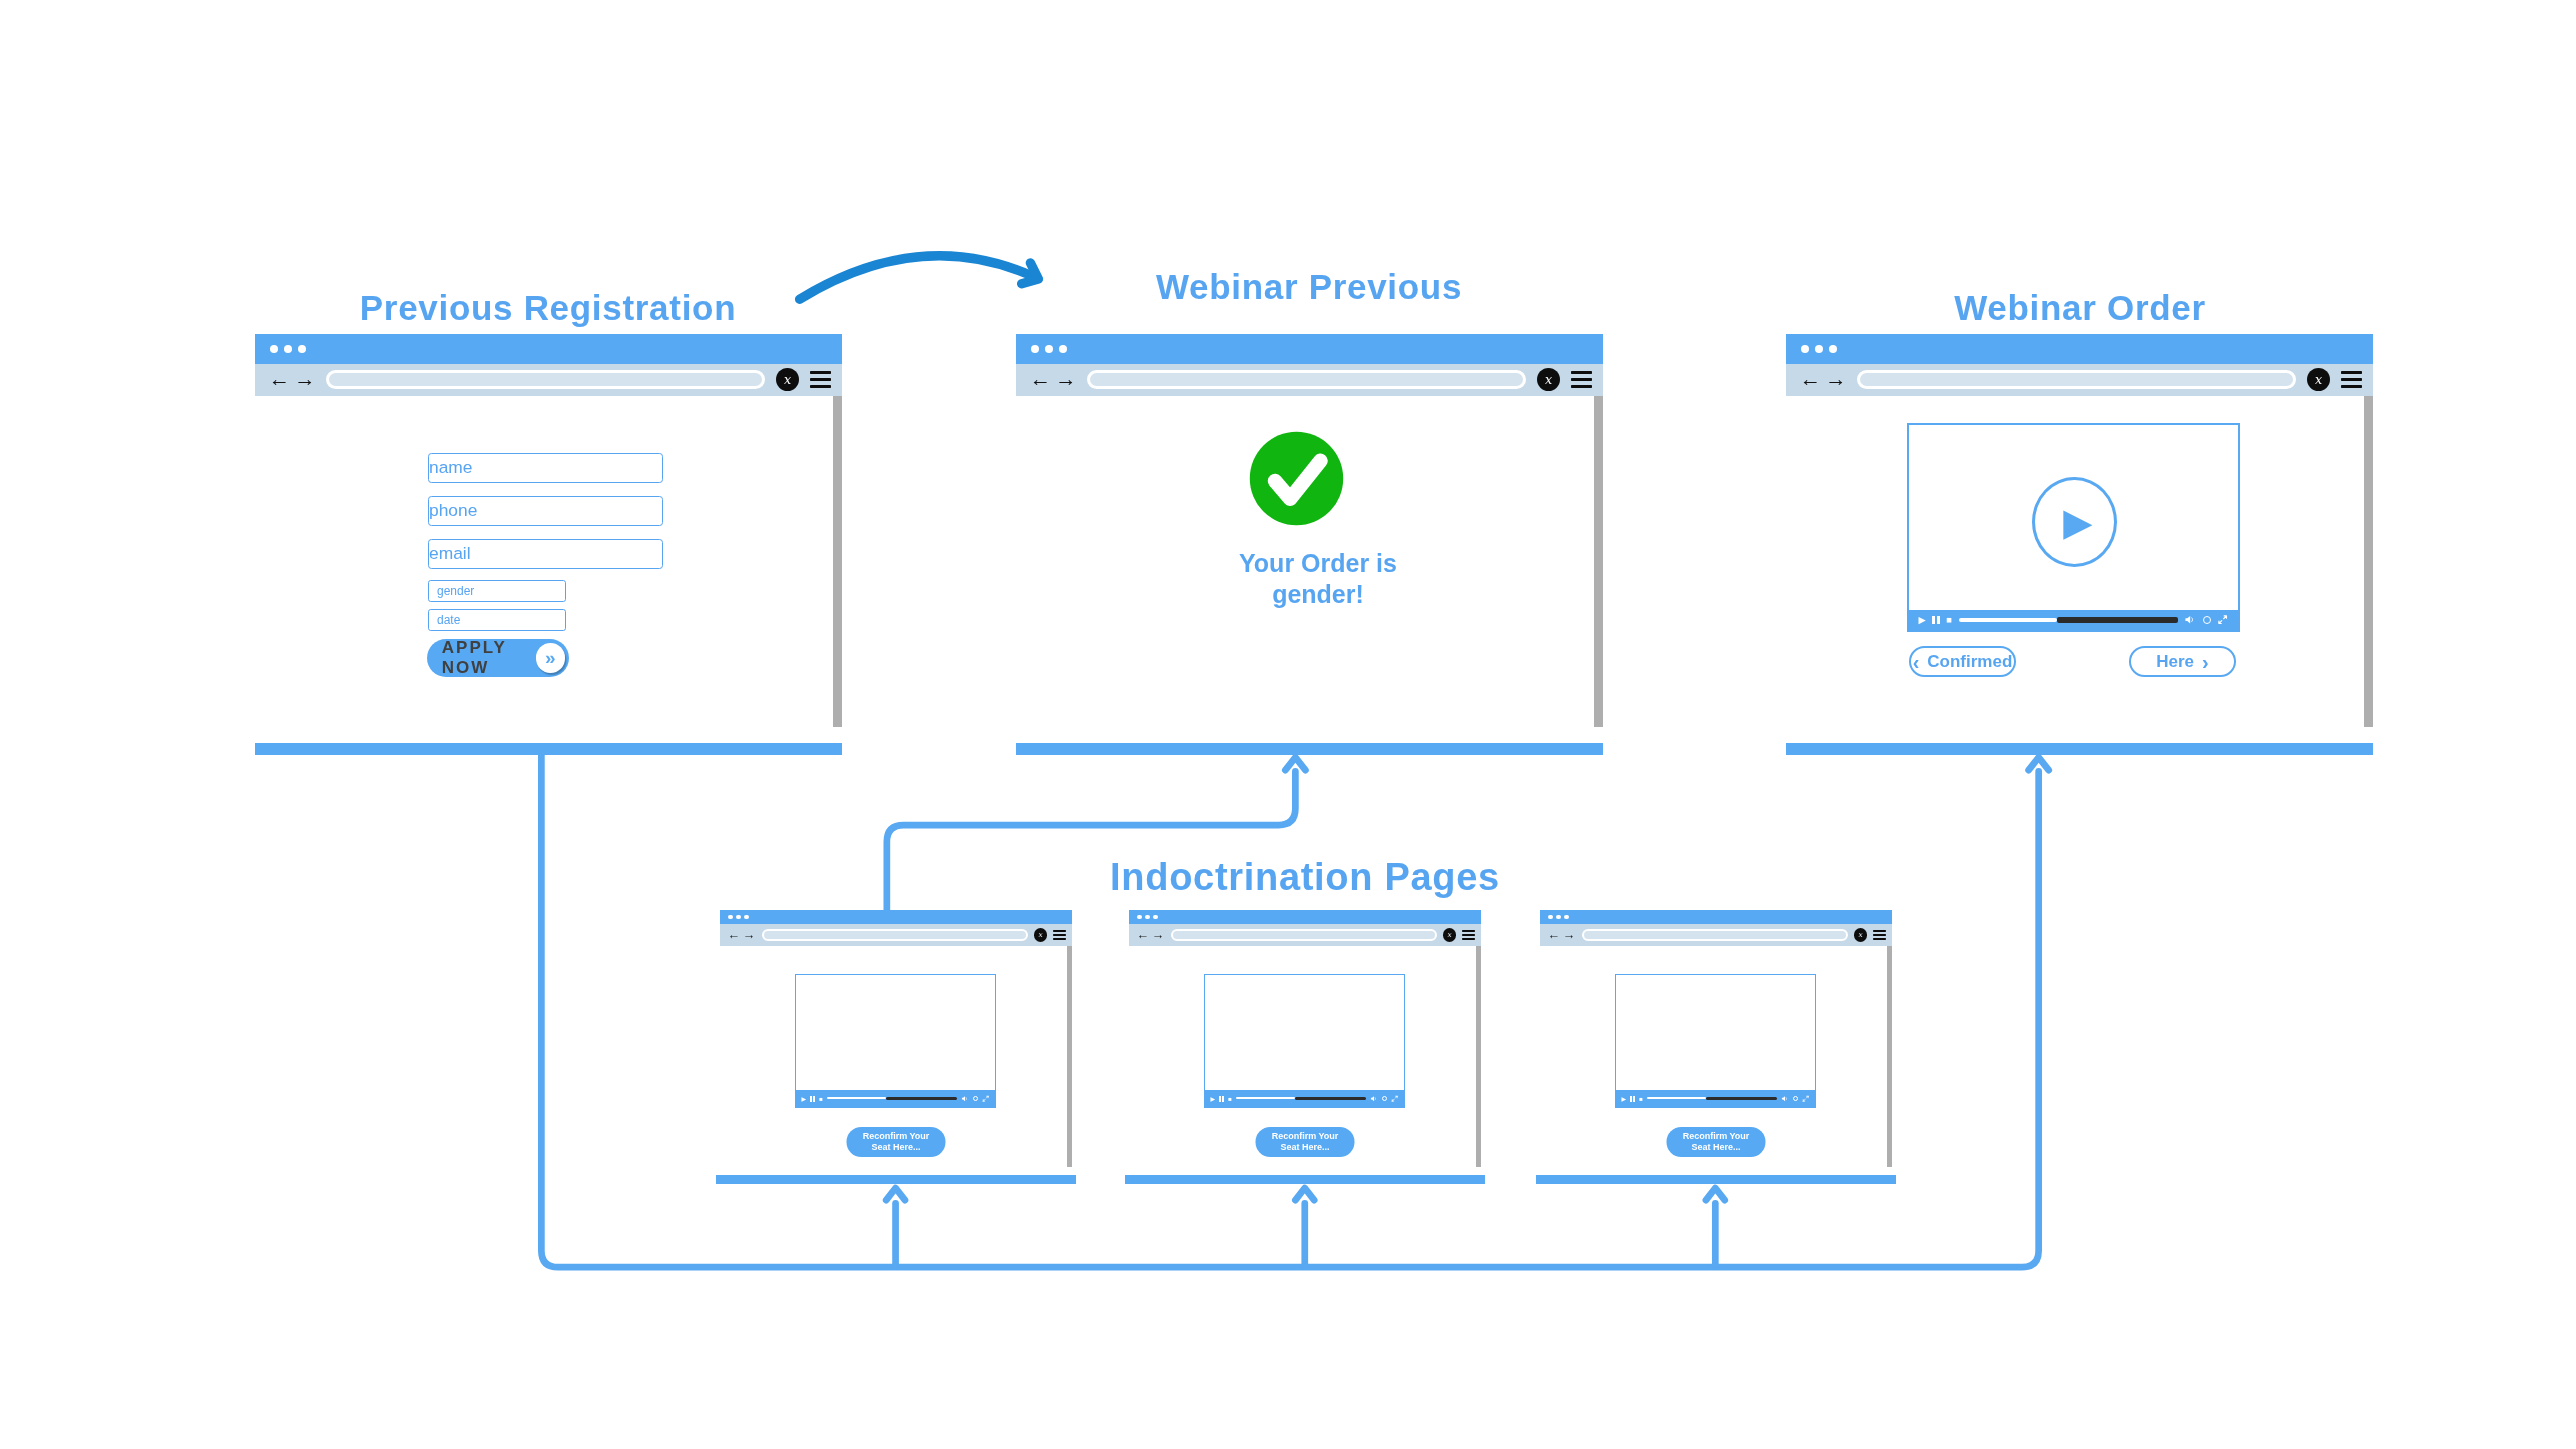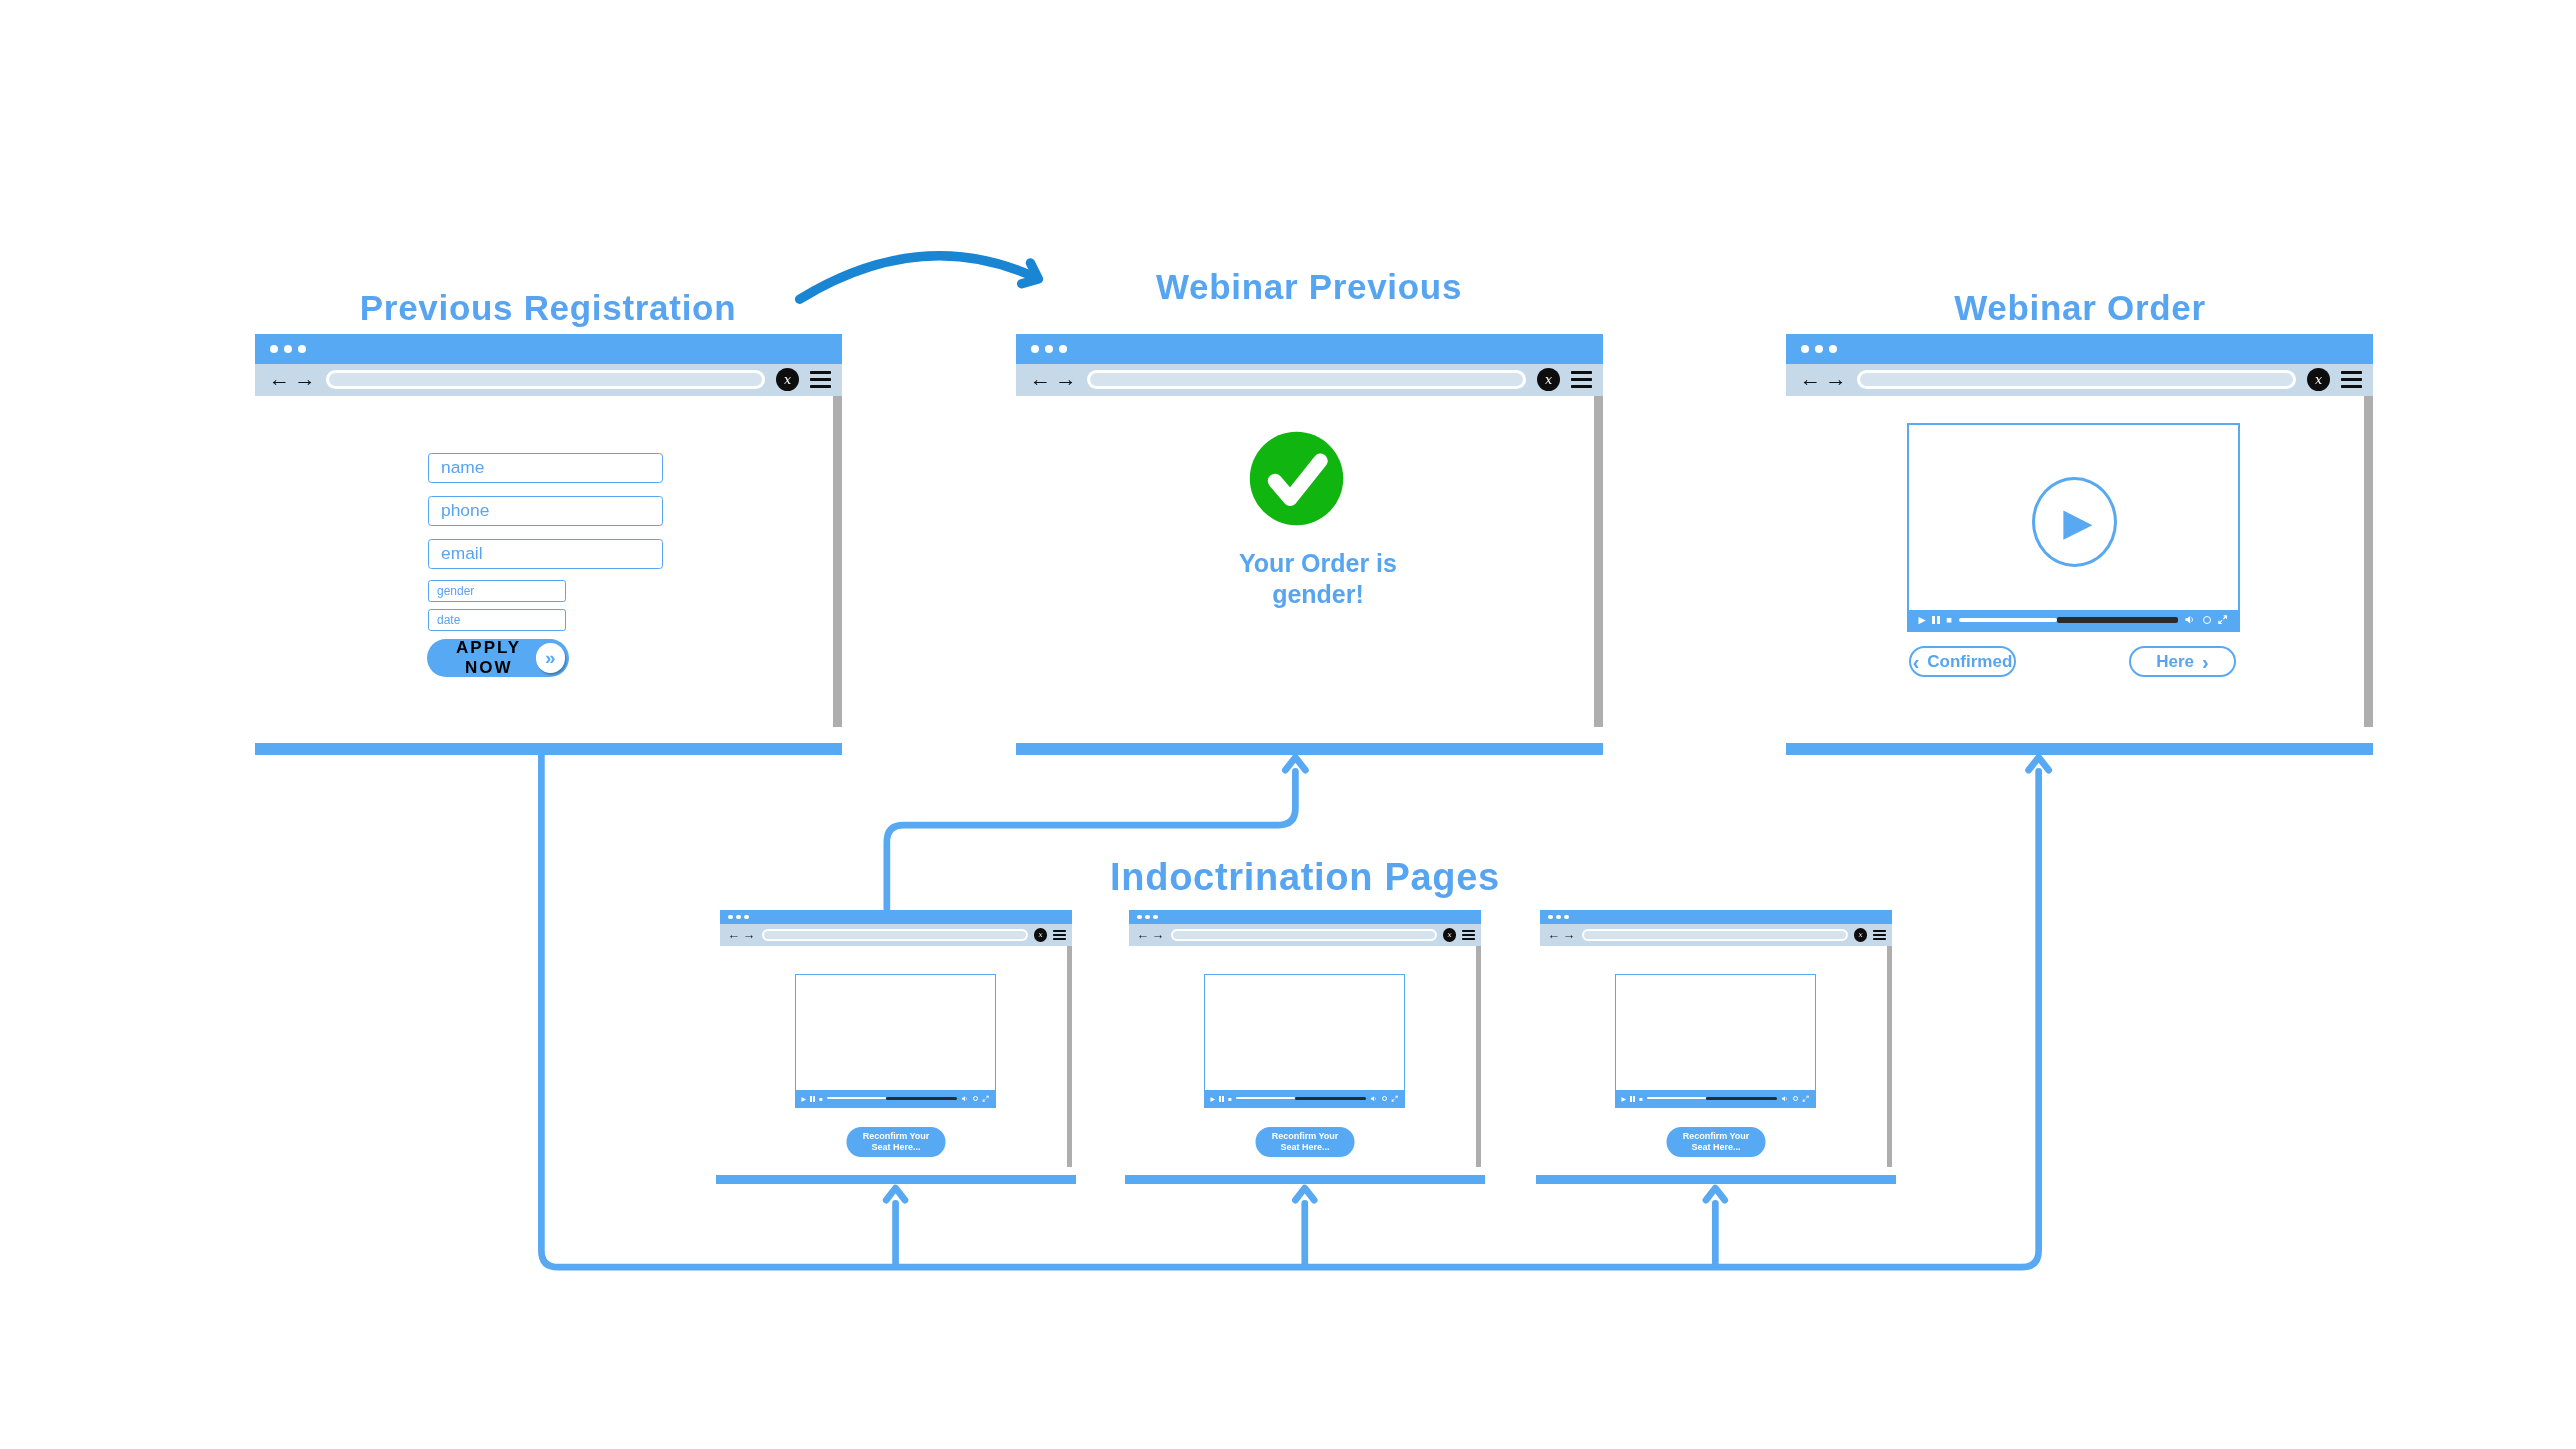--- a/index.html
+++ b/index.html
@@ -41,26 +41,26 @@
   .scrollbar { position:absolute; background:#aeaeae; z-index:3; }
   .big .scrollbar { right:0; top:62px; width:8.7px; height:331px; }
   .sm  .scrollbar { right:0; top:36px; width:5.4px; height:221px; }
 
   .bottombar { position:absolute; bottom:0; background:#57a9f3; }
   .big .bottombar { left:0; width:100%; height:12px; }
   .sm  .bottombar { left:-4px; width:calc(100% + 8px); height:8.7px; }
 
   
   .field { position:absolute; left:173px; width:235px; height:29.5px; border:1.3px solid #57a4f2; border-radius:3.4px;
-           color:#57a4f2; font-size:17.4px; padding-left:12px; background:#fff; outline:none; font-family:"Liberation Sans",sans-serif; }
+           color:#57a4f2; font-size:17.4px; padding-left:0; background:#fff; outline:none; font-family:"Liberation Sans",sans-serif; }
   .field::placeholder { color:#57a4f2; opacity:1; }
   .field.smallf { width:138px; height:22px; font-size:12px; padding-left:8px; border-width:1.3px; border-radius:2.7px; }
   .apply { position:absolute; left:172px; top:305px; width:142px; height:38px; background:#57a9f3; border:none;
            border-radius:19px; display:flex; align-items:center; cursor:pointer; padding:0 4px 0 14.8px; }
-  .apply-label { color:#000000; font-weight:700; font-size:17px; letter-spacing:2px; flex:1; text-align:center; }
+  .apply-label { color:#404040; font-weight:700; font-size:17px; letter-spacing:2px; flex:1; text-align:left; }
   .apply-circle { width:29.5px; height:29.5px; background:#ffffff; border-radius:50%; display:flex; align-items:center;
                   justify-content:center; color:#57a9f3; font-size:19px; font-weight:700; box-shadow:1.3px 2px 1.3px rgba(0,0,0,.25); }
 
   
   .conf-stack { position:absolute; left:0; right:27px; top:94px; display:flex; flex-direction:column; align-items:center; }
   .order-msg { margin-top:19px; text-align:center; color:#57a5f1; font-weight:700; font-size:25px; line-height:31px;margin-left:44px; }
 
   
   .vbox { position:absolute; border:2px solid #58a8f2; background:#fff; display:flex; flex-direction:column; }
   .vspace { flex:1; }

